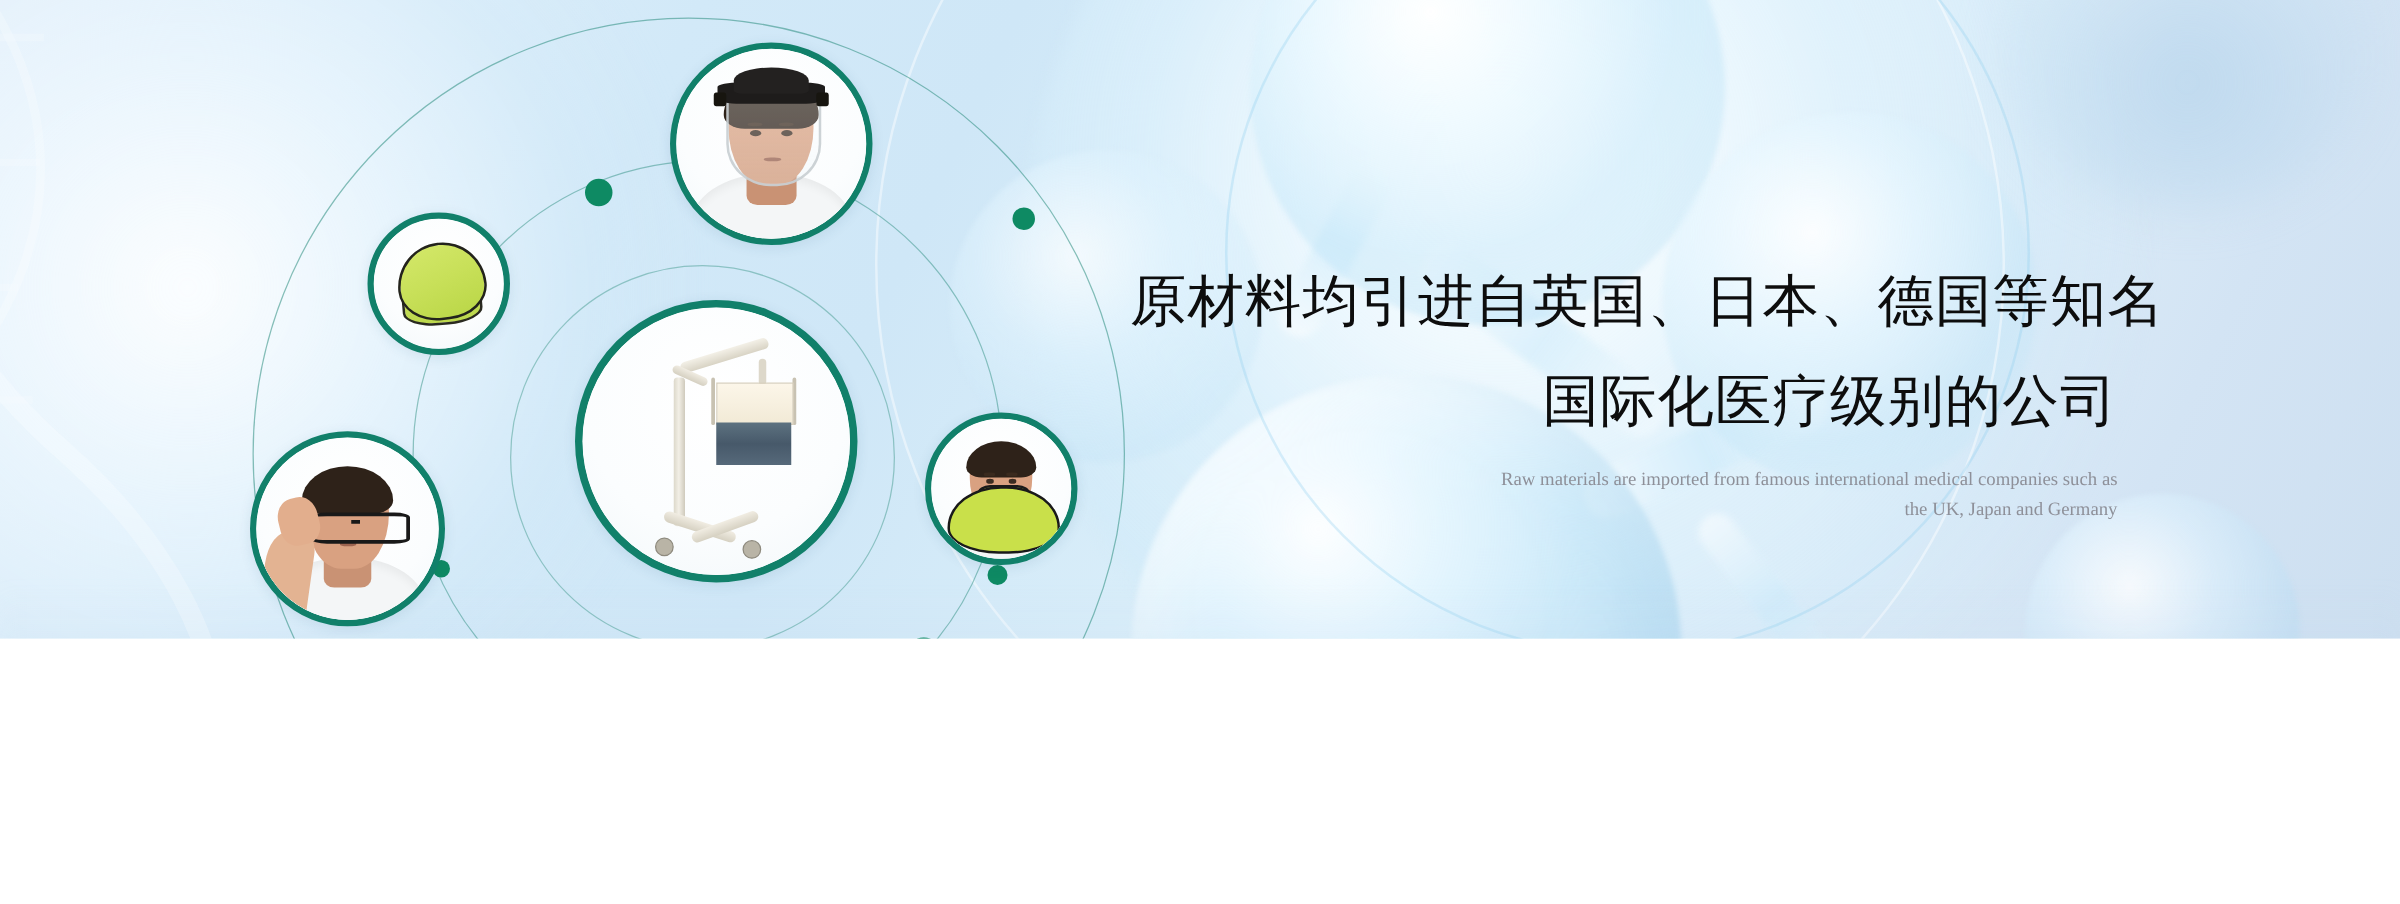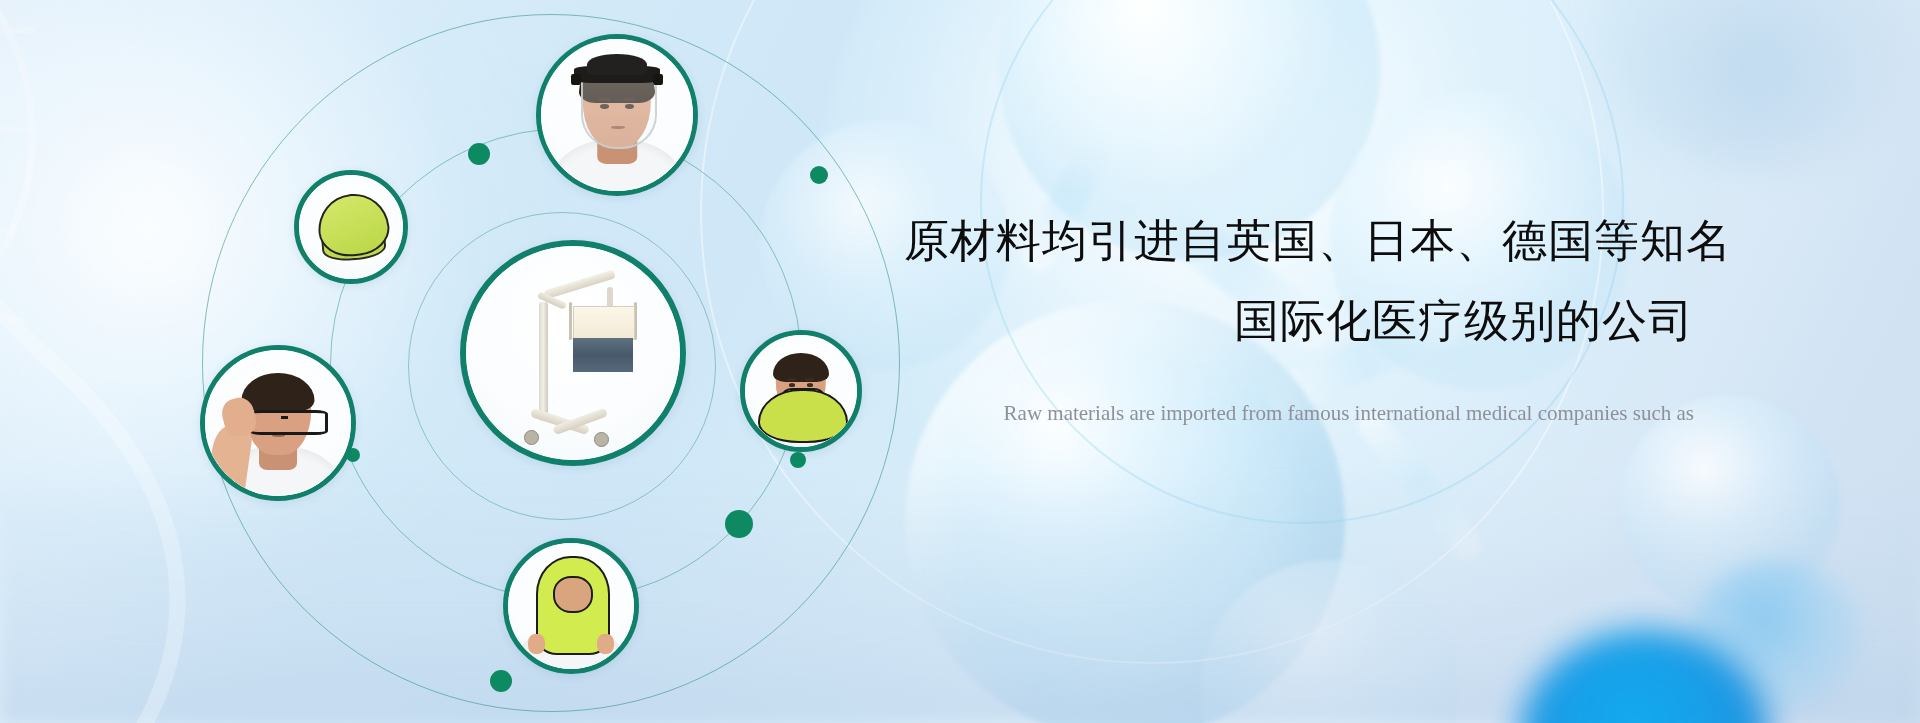--- a/index.html
+++ b/index.html
@@ -4,21 +4,21 @@
 <title>Banner</title>
 <style>
   html, body {
     margin: 0;
     padding: 0;
     background: #ffffff;
   }
   #banner {
     position: relative;
     width: 1920px;
-    height: 723px;
+    height: 511px;
     overflow: hidden;
     font-family: "Liberation Sans", "DejaVu Sans", sans-serif;
     background: linear-gradient(115deg,
         #e8f2fb 0%,
         #dceefa 14%,
         #d2e9f8 26%,
         #cfe7f7 38%,
         #d8edf9 52%,
         #e2f2fb 64%,
         #dfeef9 76%,
@@ -437,24 +437,24 @@
   .headline-1, .headline-2 {
     color: #0d0d0d;
     font-size: 45px;
     line-height: 1.38;
     letter-spacing: 1px;
     font-weight: 400;
     white-space: nowrap;
   }
   .headline-2 { margin-top: 18px; }
   .sub-en {
-    margin-top: 44px;
+    margin-top: 20px;
     color: #8e9099;
     font-family: "Liberation Serif", "DejaVu Serif", serif;
-    font-size: 21px;
+    font-size: 15px;
     line-height: 1.62;
   }
   .sub-en .ln { display: block; }
 </style>
 </head>
 <body>
 
 <div id="banner">
 
   <div class="bg-layer bg-glow-left"></div>
@@ -588,16 +588,17 @@
           <div class="h-hands r"></div>
       </div>
     </div>
   </div>
 
   <div class="text-block">
     <div class="headline-1">原材料均引进自英国、日本、德国等知名</div>
     <div class="headline-2">国际化医疗级别的公司</div>
     <div class="sub-en">
       <span class="ln">Raw materials are imported from famous international medical companies such as</span>
+      <span class="ln">the UK, Japan and Germany</span>
     </div>
   </div>
 
 </div>
 
 </body></html>

